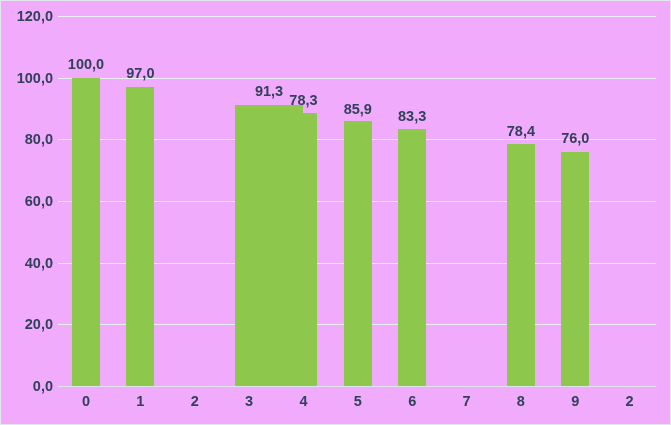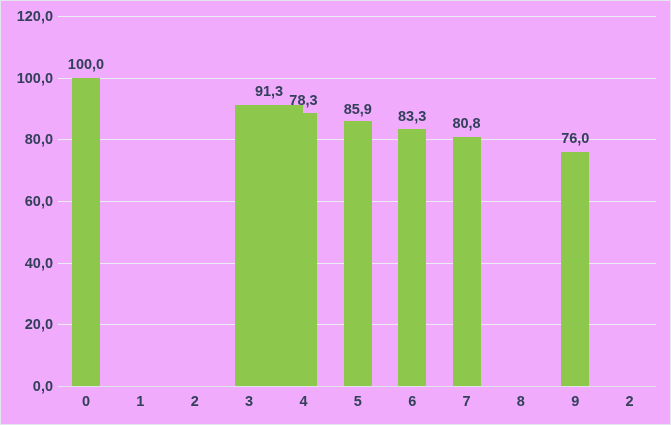--- a/index.html
+++ b/index.html
@@ -118,39 +118,43 @@
       <div class="gridline" style="top: 61.6667px; background: rgb(233, 237, 243);"></div>
       <div class="gridline" style="top: 123.333px; background: rgb(233, 237, 243);"></div>
       <div class="gridline" style="top: 185px; background: rgb(233, 237, 243);"></div>
       <div class="gridline" style="top: 246.667px; background: rgb(233, 237, 243);"></div>
       <div class="gridline" style="top: 308.333px; background: rgb(233, 237, 243);"></div>
       <div class="gridline baseline" style="top: 370px; background: rgb(223, 228, 236);"></div>
       <div class="bar-slot" style="left: 14px; width: 28px;">
         <div class="bar" title="100,0" style="height: 308.333px; background: rgb(141, 200, 76);"></div>
         <div class="bar-value" style="bottom: 314.333px;">100,0</div>
       </div>
+      <div class="bar-slot" style="left: 68.3636px; width: 28px;">
+        <div class="bar" title="97,0" style="height: 299.083px; background: rgb(141, 200, 76);"></div>
+        <div class="bar-value" style="bottom: 305.083px;">97,0</div>
+      </div>
       <div class="bar-slot" style="left: 177.091px; width: 28px; padding-left: 40px;">
         <div class="bar" title="91,3" style="height: 281.508px; background: rgb(141, 200, 76);"></div>
         <div class="bar-value" style="bottom: 287.508px;">91,3</div>
       </div>
       <div class="bar-slot" style="left: 231.455px; width: 28px;">
         <div class="bar" title="88,5" style="height: 272.875px; background: rgb(141, 200, 76);"></div>
         <div class="bar-value" style="bottom: 278.875px;">78,3</div>
       </div>
       <div class="bar-slot" style="left: 285.818px; width: 28px;">
         <div class="bar" title="85,9" style="height: 264.858px; background: rgb(141, 200, 76);"></div>
         <div class="bar-value" style="bottom: 270px;">85,9</div>
       </div>
       <div class="bar-slot" style="left: 340.182px; width: 28px;">
         <div class="bar" title="83,3" style="height: 256.842px; background: rgb(141, 200, 76);"></div>
         <div class="bar-value" style="bottom: 262.842px;">83,3</div>
       </div>
-      <div class="bar-slot" style="left: 394.545px; width: 28px;">
-        <div class="bar" title="80,8" style="height: 249.133px; background: rgb(141, 200, 76);"></div>
-        <div class="bar-value" style="bottom: 255.133px;">80,8</div>
+      <div class="bar-slot" style="left: 448.909px; width: 28px;">
+        <div class="bar" title="78,4" style="height: 241.733px; background: rgb(141, 200, 76);"></div>
+        <div class="bar-value" style="bottom: 247.733px;">78,4</div>
       </div>
       <div class="bar-slot" style="left: 503.273px; width: 28px;">
         <div class="bar" title="76,0" style="height: 234.333px; background: rgb(141, 200, 76);"></div>
         <div class="bar-value" style="bottom: 240.333px;">76,0</div>
       </div>
     </div>
 
   <div id="x-axis-labels">
       <div class="xtick" style="left: 28px;">0</div>
       <div class="xtick" style="left: 82.3636px;">1</div>

